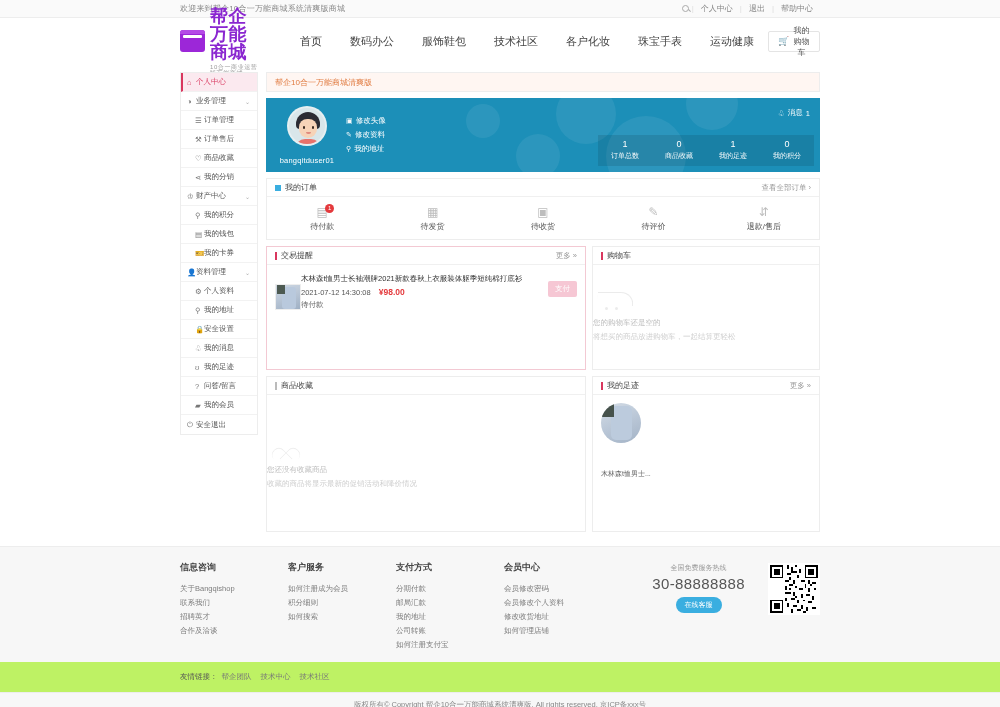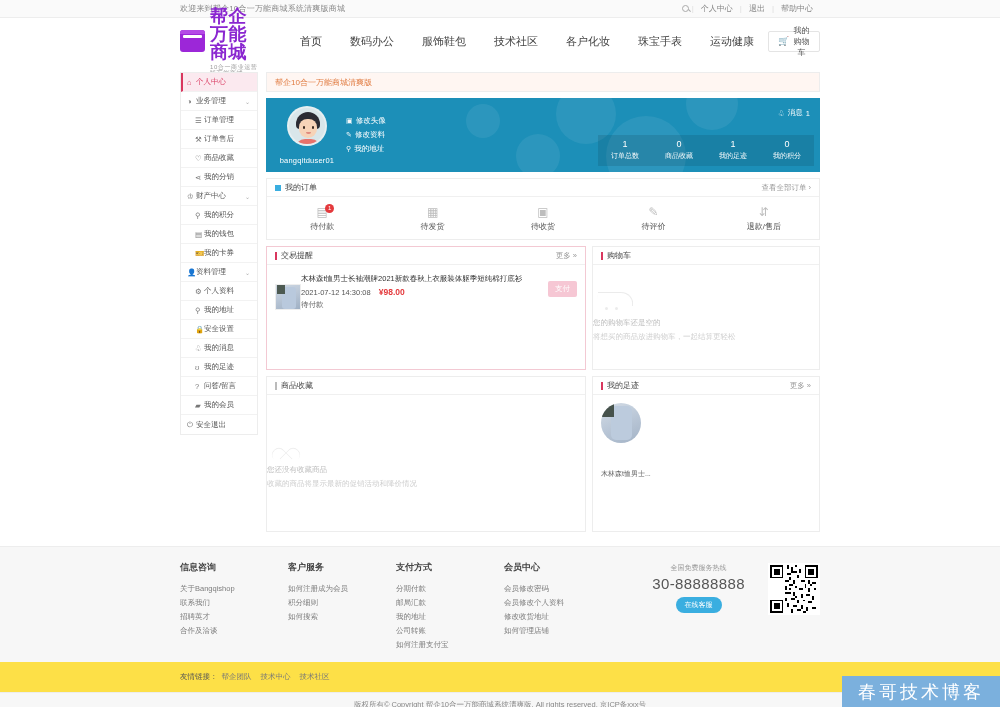--- a/index.html
+++ b/index.html
@@ -234,21 +234,21 @@
   .hotline { text-align: center; }
   .hot-lbl { font-size: 7px; color: #999; }
   .hot-num { font-size: 15px; color: #555; letter-spacing: .4px; margin-top: 2px; }
   .kf-btn {
     margin: 5px auto 0; display: block; background: #3aaee0; color: #fff; border: none;
     border-radius: 8px; font-size: 7px; padding: 3px 9px; cursor: pointer;
   }
   .qr { width: 52px; height: 52px; background: #fff; padding: 2px; }
   .qr svg { display: block; }
 
-  .links-bar { background: #fde047; }
+  .links-bar { background: #bef264; }
   .links-inner { width: 640px; margin: 0 auto; padding: 10px 0; font-size: 7.5px; color: #777; display: flex; gap: 4px; }
   .links-inner .lbl { color: #555; }
   .links-inner a { color: #777; text-decoration: none; margin-right: 5px; }
   .copy {
     background: #f7f7f7; border-top: 1px solid #ededed; text-align: center;
     font-size: 7.5px; color: #888; padding: 7px 0 9px;
   }
   .watermark {
     position: absolute; right: 0; bottom: 0; width: 158px; height: 31px;
     background: #7bb0dd; color: #fff; font-size: 18px; letter-spacing: 3px;
@@ -671,17 +671,14 @@
       <a href="#">帮企团队</a>
       <a href="#">技术中心</a>
       <a href="#">技术社区</a>
     </div>
   </div>
 
   <div class="copy">
     <span>版权所有© Copyright 帮企10合一万能商城系统清爽版. All rights reserved. 京ICP备xxx号</span>
   </div>
 
-  <div class="watermark">
-    <span>春哥技术博客</span>
-  </div>
 
 </div>
 
 </body></html>

